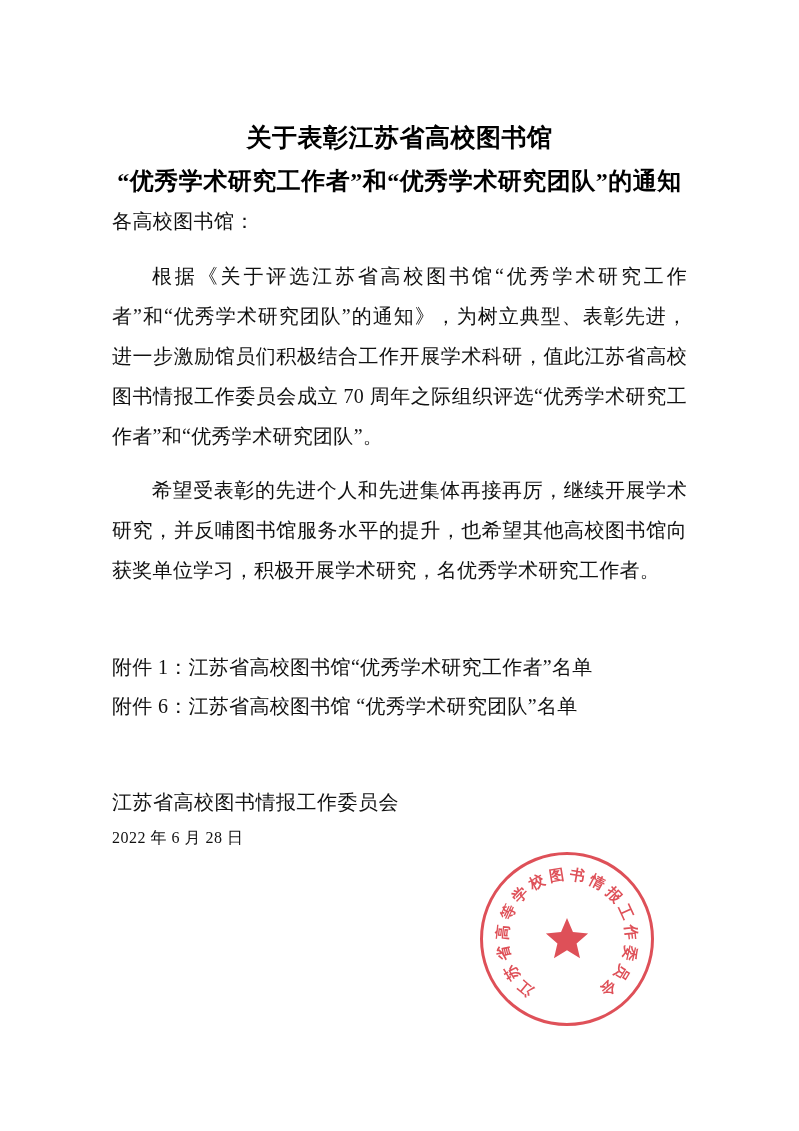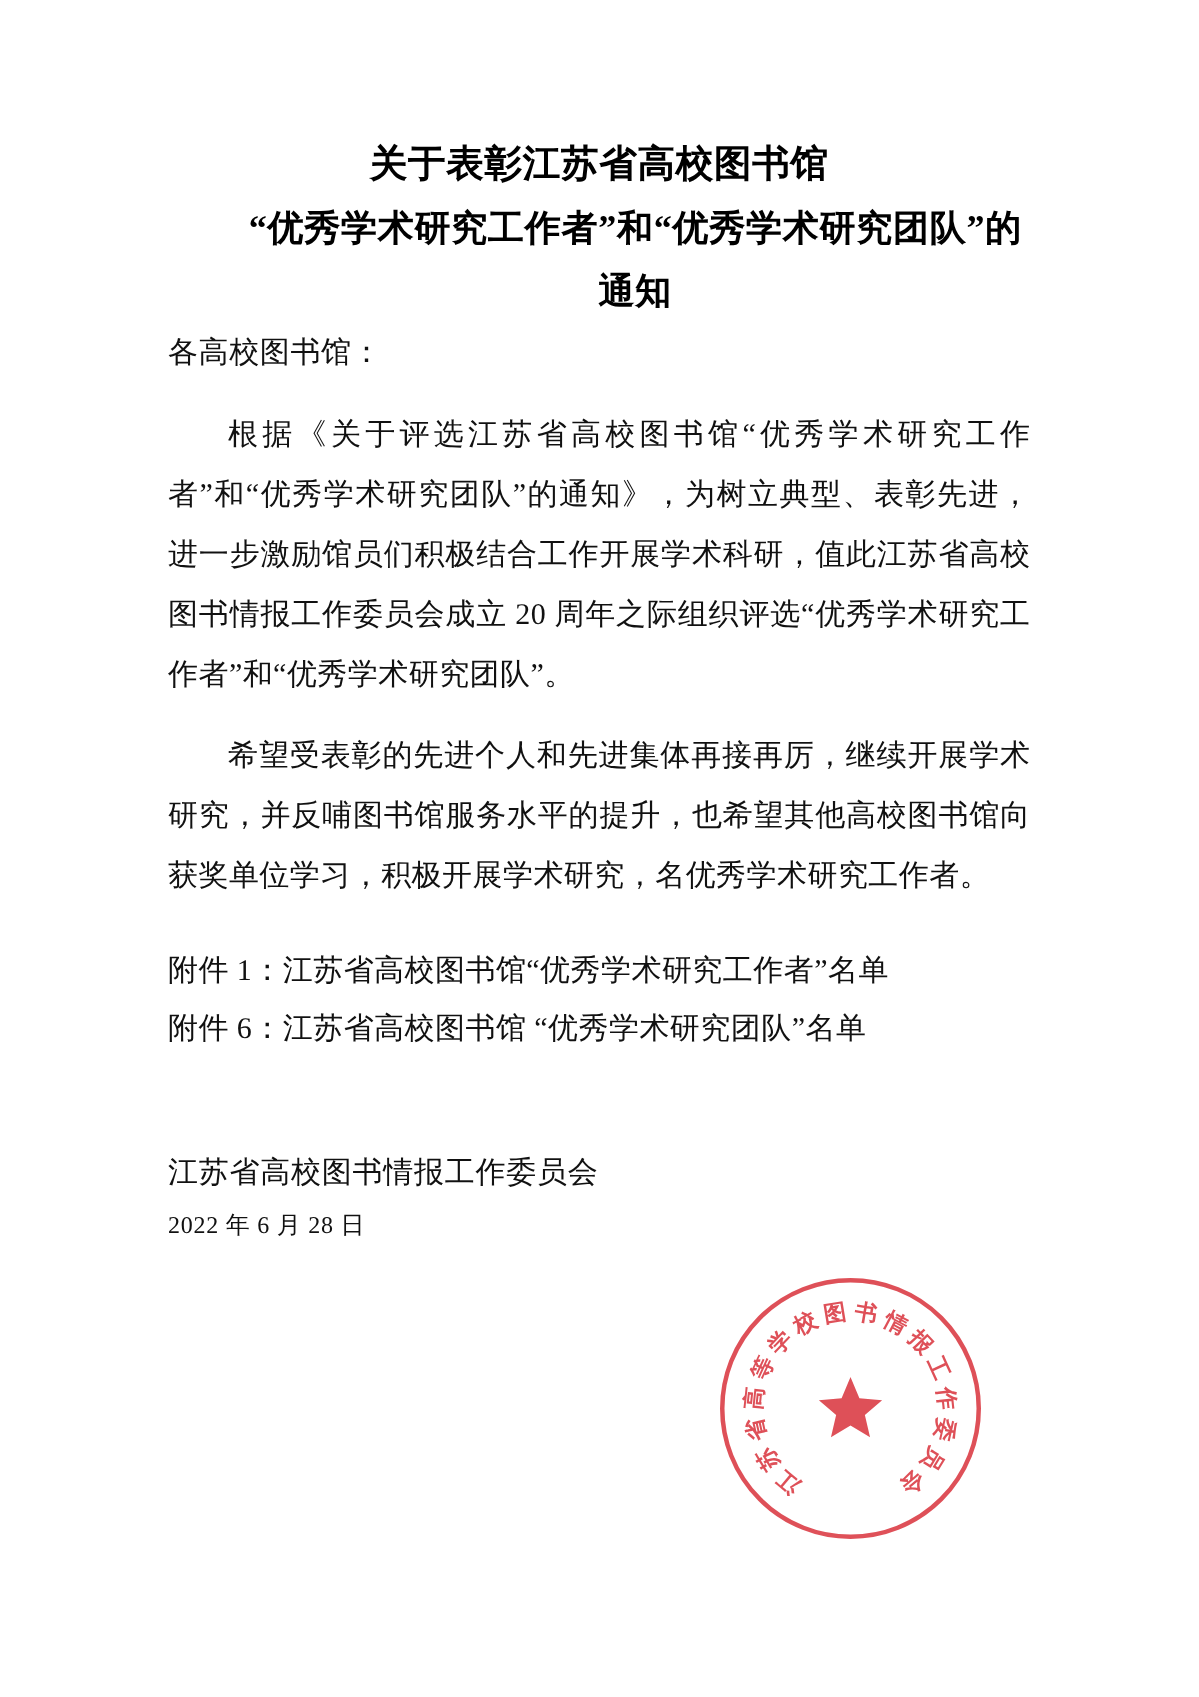--- a/index.html
+++ b/index.html
@@ -13,57 +13,56 @@
     font-family: "Liberation Serif", "DejaVu Serif", serif;
     color: #111111;
     position: relative;
     overflow: hidden;
   }
   .page {
     position: relative;
     width: 799px;
     height: 1131px;
     box-sizing: border-box;
-    padding: 88px 112px 0 112px;
+    padding: 116px 112px 0 112px;
   }
   .doc-title {
     text-align: center;
     font-size: 25px;
     font-weight: bold;
     line-height: 1.75;
     letter-spacing: 0.5px;
     margin: 0;
     color: #000;
   }
   .doc-title .line {
     display: block;
   }
   .title-line-2 {
     font-size: 24px;
-    margin-left: 48px;
   }
   .salutation {
     font-size: 20px;
     line-height: 1.9;
     letter-spacing: 0.4px;
   }
   .para {
     font-size: 20px;
     line-height: 2.0;
     letter-spacing: 0.3px;
     text-align: justify;
     text-justify: inter-ideograph;
     text-indent: 2em;
     margin: 14px 0 0 0;
   }
   .para.first {
     margin-top: 16px;
   }
   .attachments {
-    margin-top: 24px;
+    margin-top: 58px;
   }
   .attach-line {
     font-size: 20px;
     line-height: 1.95;
     letter-spacing: 0.3px;
   }
   .signature-block {
     margin-top: 56px;
     position: relative;
     padding-right: 14px;
@@ -124,21 +123,21 @@
 
 <div class="page">
 
   <div class="doc-title">
     <span class="line title-line-1">关于表彰江苏省高校图书馆</span>
     <span class="line title-line-2">“优秀学术研究工作者”和“优秀学术研究团队”的通知</span>
   </div>
 
   <div class="salutation">各高校图书馆：</div>
 
-  <p class="para first">根据《关于评选江苏省高校图书馆“优秀学术研究工作者”和“优秀学术研究团队”的通知》，为树立典型、表彰先进，进一步激励馆员们积极结合工作开展学术科研，值此江苏省高校图书情报工作委员会成立 20 周年之际组织评选“优秀学术研究工作者”和“优秀学术研究团队”。</p>
+  <p class="para first">根据《关于评选江苏省高校图书馆“优秀学术研究工作者”和“优秀学术研究团队”的通知》，为树立典型、表彰先进，进一步激励馆员们积极结合工作开展学术科研，值此江苏省高校图书情报工作委员会成立 70 周年之际组织评选“优秀学术研究工作者”和“优秀学术研究团队”。</p>
   <p class="para">希望受表彰的先进个人和先进集体再接再厉，继续开展学术研究，并反哺图书馆服务水平的提升，也希望其他高校图书馆向获奖单位学习，积极开展学术研究，名优秀学术研究工作者。</p>
 
   <div class="attachments">
     <div class="attach-line">附件 1：江苏省高校图书馆“优秀学术研究工作者”名单</div>
     <div class="attach-line">附件 6：江苏省高校图书馆 “优秀学术研究团队”名单</div>
   </div>
 
   <div class="signature-block">
     <div class="sign-org">江苏省高校图书情报工作委员会</div>
     <div class="sign-date">2022 年 6 月 28 日</div>

